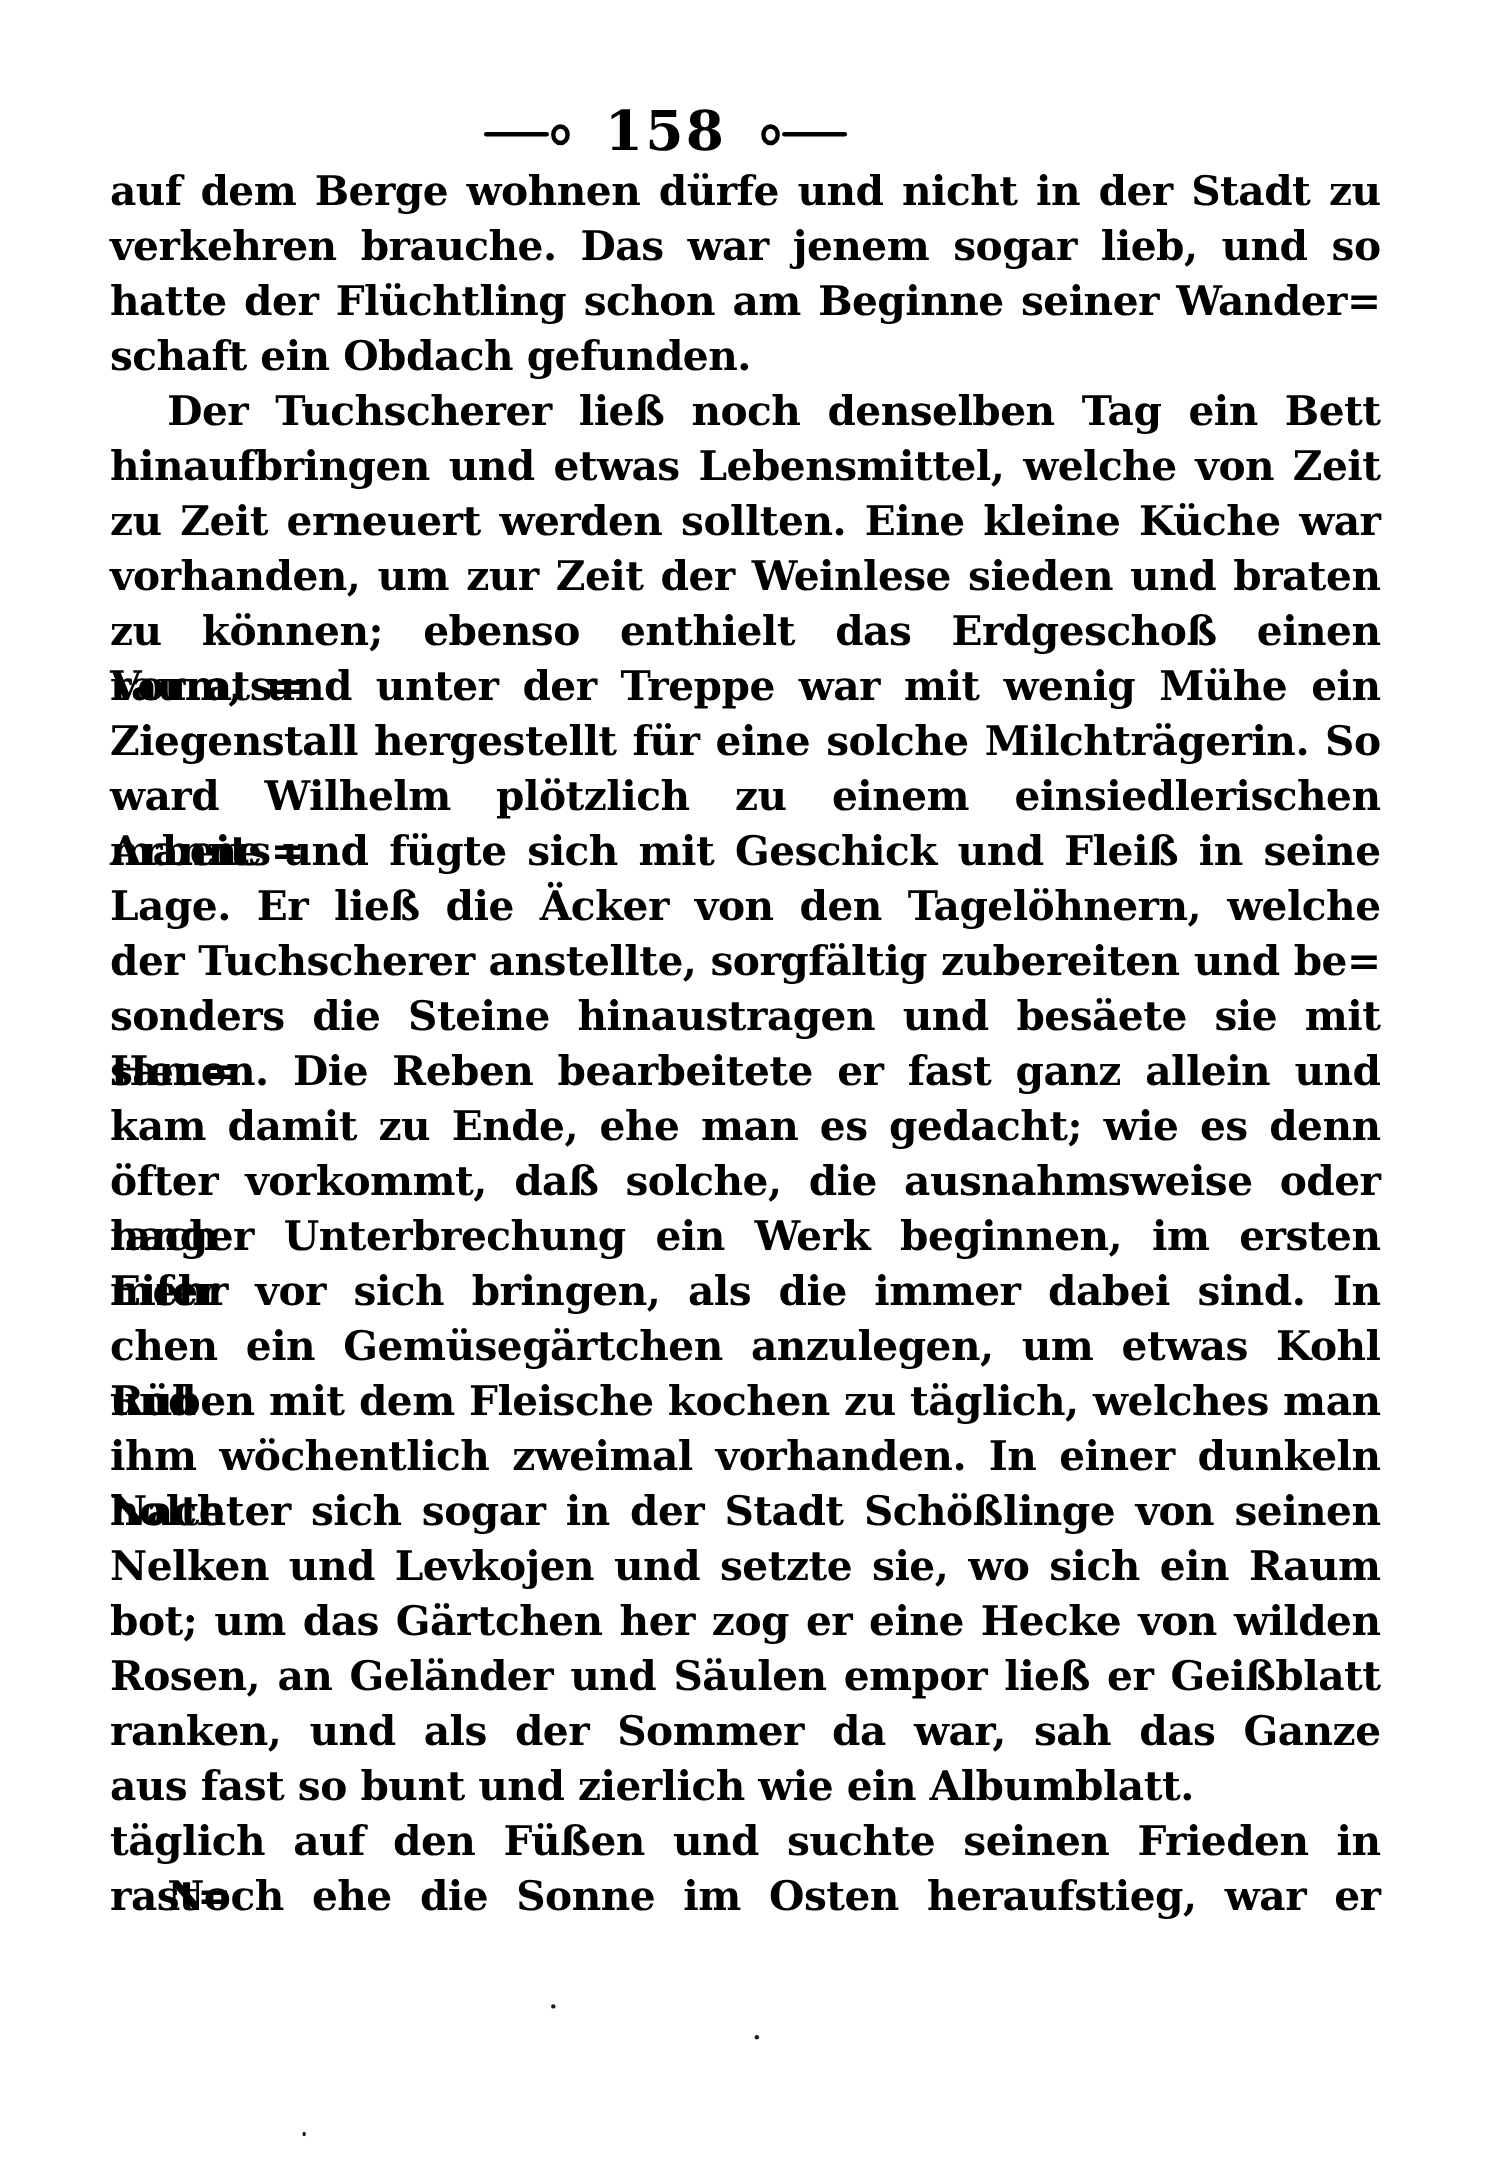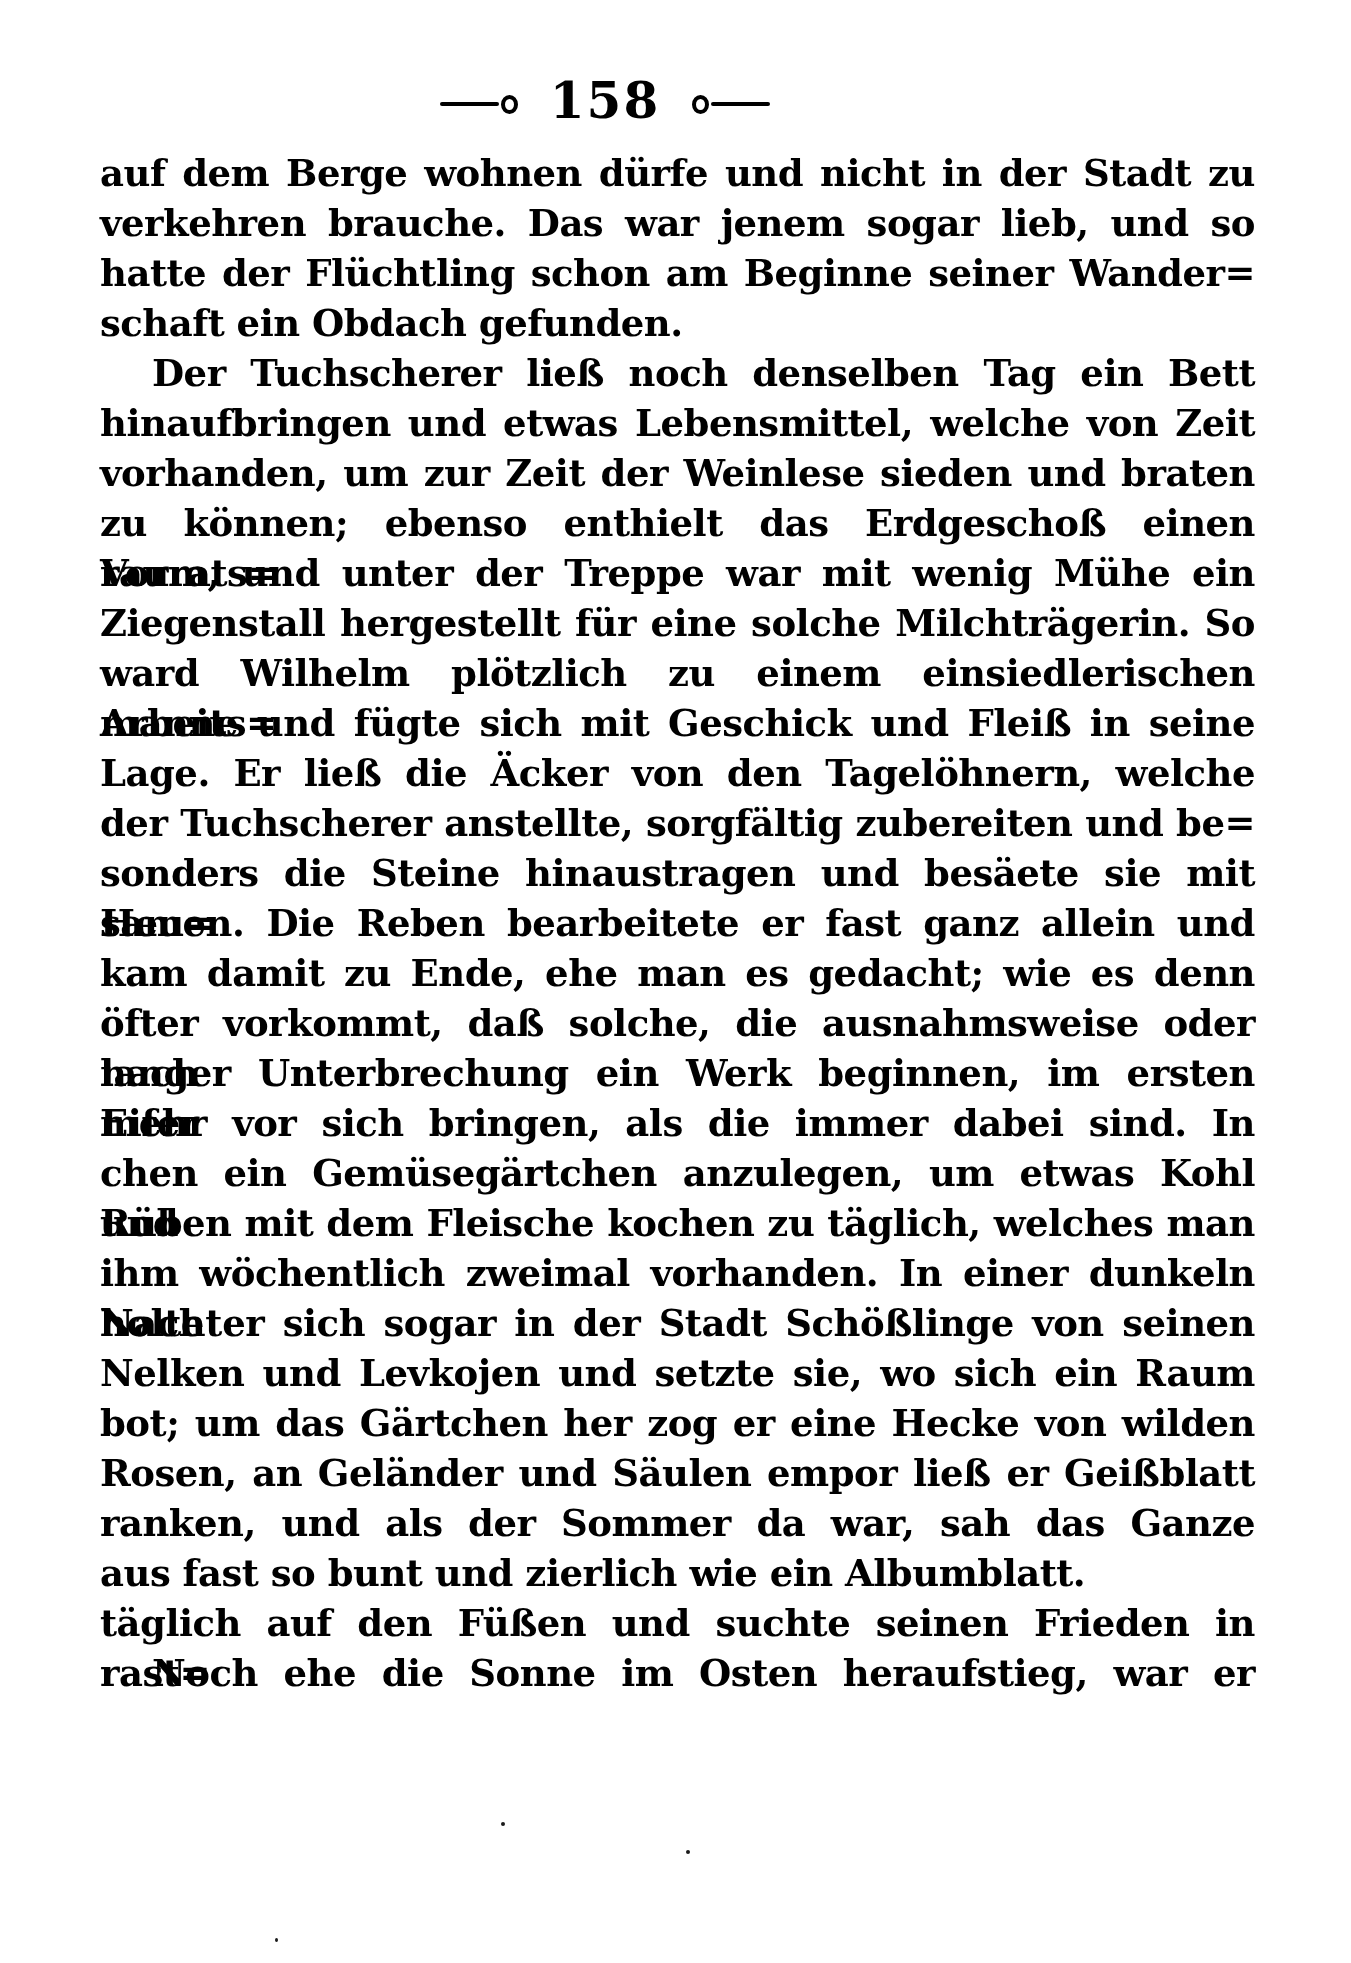--- a/index.html
+++ b/index.html
@@ -12,21 +12,21 @@
     width: 1351px;
     height: 1963px;
     background: #ffffff;
     color: #000000;
     font-family: "DejaVu Serif", serif;
     overflow: hidden;
   }
   
   .header {
     position: absolute;
-    top: 76px;
+    top: 94px;
     left: 440px;
     width: 330px;
     height: 56px;
     display: flex;
     align-items: center;
     justify-content: center;
   }
   .rule {
     width: 72px;
     height: 4px;
@@ -91,20 +91,21 @@
     <span class="rule"></span>
   </div>
 
   <div class="text-block">
       <div class="line">auf dem Berge wohnen dürfe und nicht in der Stadt zu</div>
       <div class="line">verkehren brauche.  Das war jenem sogar lieb, und so</div>
       <div class="line">hatte der Flüchtling schon am Beginne seiner Wander=</div>
       <div class="line end">schaft ein Obdach gefunden.</div>
       <div class="line indent">Der Tuchscherer ließ noch denselben Tag ein Bett</div>
       <div class="line">hinaufbringen und etwas Lebensmittel, welche von Zeit</div>
+      <div class="line">zu Zeit erneuert werden sollten.  Eine kleine Küche war</div>
       <div class="line">vorhanden, um zur Zeit der Weinlese sieden und braten</div>
       <div class="line">zu können; ebenso enthielt das Erdgeschoß einen Vorrats=</div>
       <div class="line">raum, und unter der Treppe war mit wenig Mühe ein</div>
       <div class="line">Ziegenstall hergestellt für eine solche Milchträgerin.  So</div>
       <div class="line">ward Wilhelm plötzlich zu einem einsiedlerischen Arbeits=</div>
       <div class="line">manne und fügte sich mit Geschick und Fleiß in seine</div>
       <div class="line">Lage.  Er ließ die Äcker von den Tagelöhnern, welche</div>
       <div class="line">der Tuchscherer anstellte, sorgfältig zubereiten und be=</div>
       <div class="line">sonders die Steine hinaustragen und besäete sie mit Heu=</div>
       <div class="line">samen.  Die Reben bearbeitete er fast ganz allein und</div>

